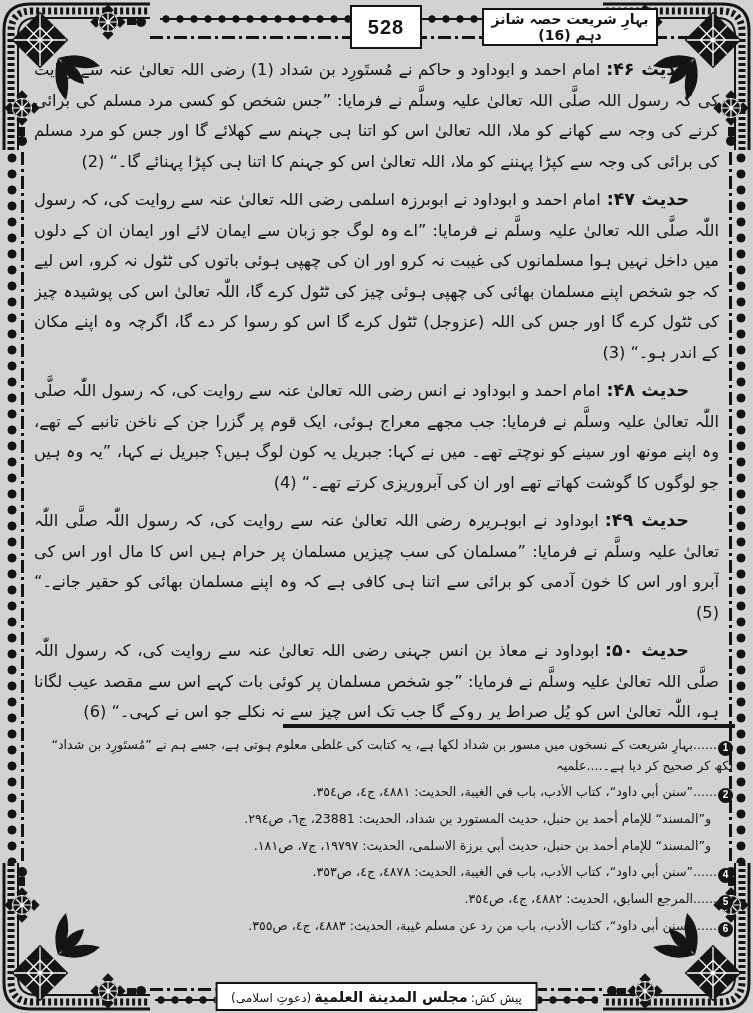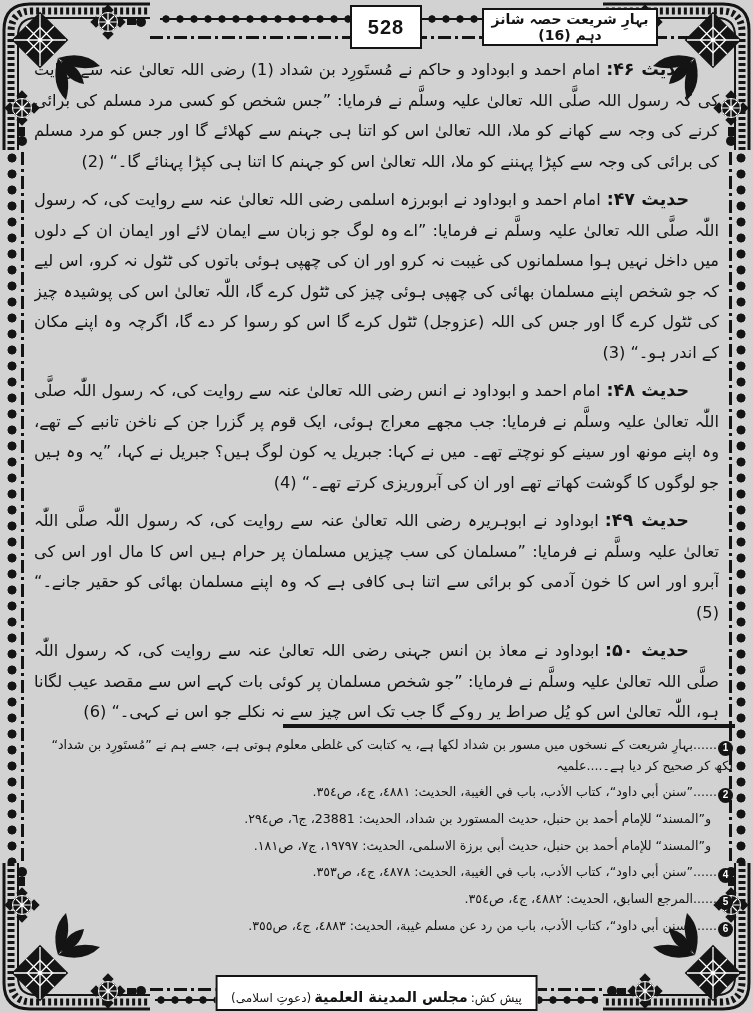--- a/index.html
+++ b/index.html
@@ -57,21 +57,21 @@
              direction:rtl;text-align:right;z-index:1;}
   .fn-row{font-size:12.6px;line-height:20px;margin-bottom:6.5px;}
   .fn-badge{display:inline-flex;align-items:center;justify-content:center;width:15px;height:15px;
             border-radius:50%;background:#141414;color:#ffffff;
             font-family:"Liberation Sans","DejaVu Sans",sans-serif;font-size:10px;font-weight:700;
             vertical-align:-2px;margin-left:1px;}
   .fn-cont{padding-right:22px;}
 
   
   .footer-box{position:absolute;bottom:2px;left:50%;transform:translateX(-50%);
-              background:#ffffff;border:2px solid #141414;padding:12px 14px 4px 14px;
+              background:#ffffff;border:2px solid #141414;padding:5px 14px 4px 14px;
               white-space:nowrap;direction:rtl;z-index:3;font-size:12px;}
   .footer-name{font-weight:700;font-size:14.5px;margin:0 3px;}
 </style>
 </head>
 <body>
 
 <div class="page">
 
   <svg class="corner tl" viewBox="0 0 150 150" xmlns="http://www.w3.org/2000/svg">
     <path d="M4 150 V30 Q4 4 30 4 H150" fill="none" stroke="#141414" stroke-width="3"></path>

